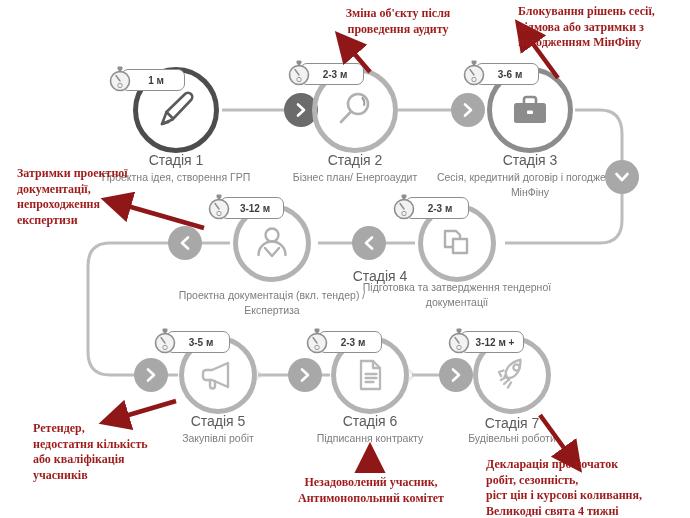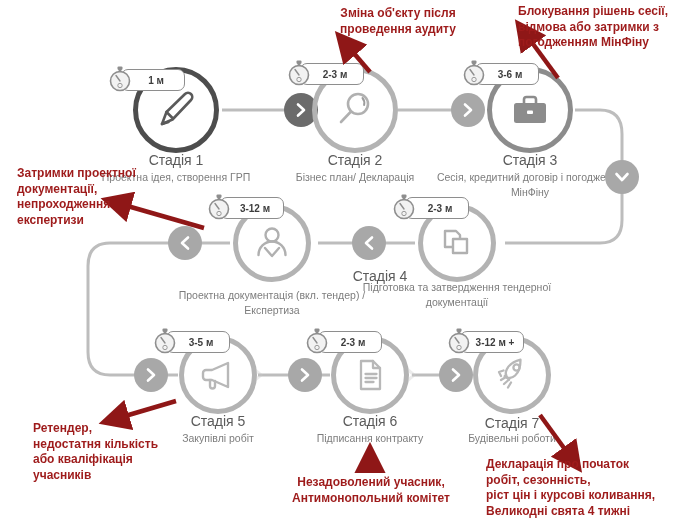--- a/index.html
+++ b/index.html
@@ -49,21 +49,21 @@
   .puck{
     position:absolute;width:34px;height:34px;border-radius:50%;
     background:#a8a8a8;display:flex;align-items:center;justify-content:center;
   }
   .puck.dark{background:#6b6b6b;}
   .puck svg{display:block;}
 
   
   .anno{
     position:absolute;color:#9e1b1b;font-size:12px;line-height:15.5px;
-    font-weight:bold;white-space:pre-line;
+    font-weight:bold;white-space:pre-line;font-family:Liberation Serif, serif;
   }
   .anno.c{text-align:center;}
   .anno.l{text-align:left;}
   .faded-chev{opacity:.35;}
 </style>
 </head>
 <body>
 
 <div id="canvas">
 
@@ -126,21 +126,21 @@
     <div class="ring lg"></div>
     <div class="glyph">
       <svg width="46" height="46" viewBox="0 0 46 46" fill="none" stroke="#b0b0b0" stroke-width="2.6" stroke-linecap="round">
         <circle cx="26" cy="17" r="10"></circle>
         <path d="M19 24.5 L9 35"></path>
         <path d="M30.5 11 a8 8 0 0 1 1.6 7" stroke="#9c9c9c" stroke-width="2"></path>
       </svg>
     </div>
     <div class="stage-title" style="top:42px;">Стадія 2</div>
     <div class="stage-sub" style="top:60px;">Бізнес план/
-Декларація</div>
+Енергоаудит</div>
   </div>
   <div class="badge" style="left:286px;top:58px;">
     <span class="watch">
       <svg width="26" height="28" viewBox="0 0 26 28">
         <circle cx="13" cy="17" r="9.5" fill="#f2f2f2" stroke="#8e8e8e" stroke-width="1.6"></circle>
         <path d="M13 17 L9 11.5" stroke="#8e8e8e" stroke-width="1.4" stroke-linecap="round"></path>
         <circle cx="13" cy="21.5" r="2.2" fill="none" stroke="#9a9a9a" stroke-width="1"></circle>
         <rect x="10.5" y="2.5" width="5" height="3.4" rx="1.1" fill="#8e8e8e"></rect>
         <rect x="11.6" y="5.6" width="2.8" height="2.6" fill="#8e8e8e"></rect>
       </svg>

